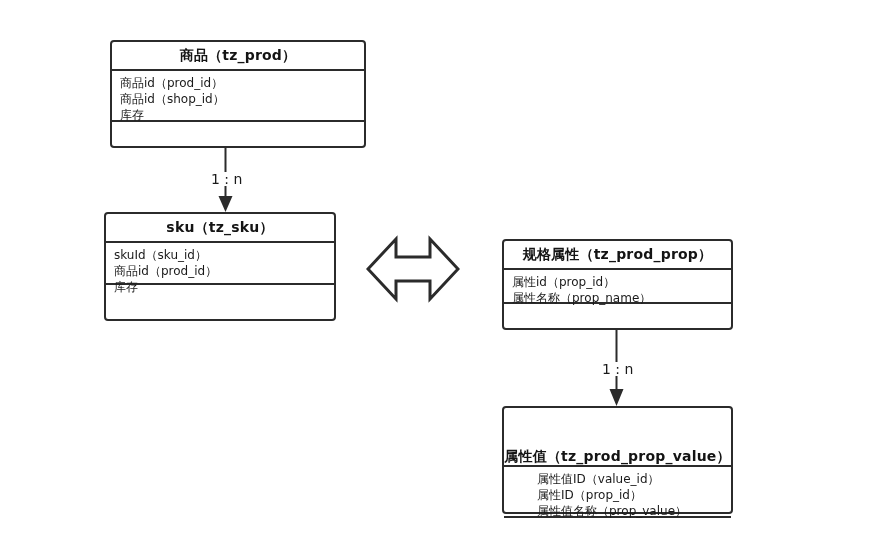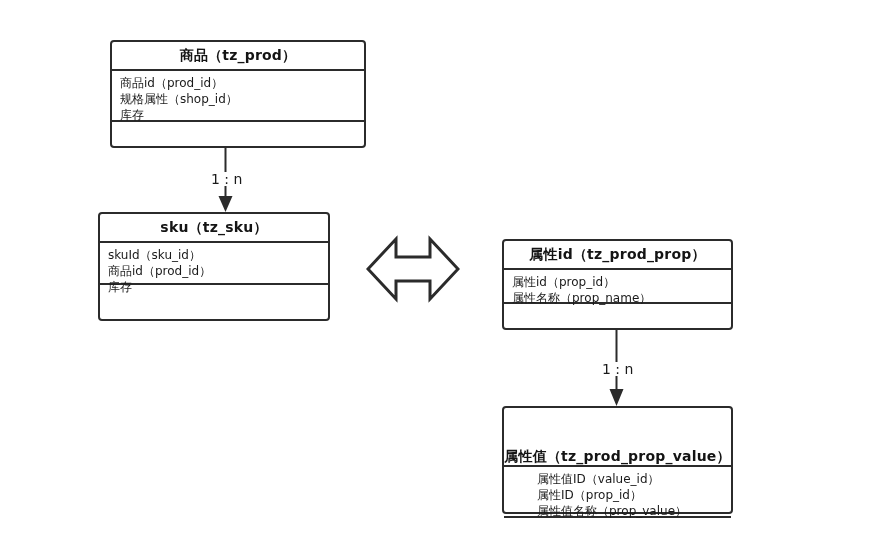--- a/index.html
+++ b/index.html
@@ -62,21 +62,21 @@
   .entity-footer {
     box-sizing: border-box;
     flex: 1 1 auto;
   }
 
   
   #entity-0 { left: 110px; top: 40px;  width: 256px; height: 108px; }
   #entity-0 .entity-header { height: 29px; }
   #entity-0 .entity-fields { height: 51px; }
 
-  #entity-1 { left: 98px; top: 212px; width: 232px; height: 109px; }
+  #entity-1 { left: 104px; top: 212px; width: 232px; height: 109px; }
   #entity-1 .entity-header { height: 29px; }
   #entity-1 .entity-fields { height: 42px; }
 
   #entity-2 { left: 502px; top: 239px; width: 231px; height: 91px; }
   #entity-2 .entity-header { height: 29px; }
   #entity-2 .entity-fields { height: 34px; }
 
   #entity-3 { left: 502px; top: 406px; width: 231px; height: 108px; }
   #entity-3 .entity-header { height: 45px; margin-top: 40px; }
   #entity-3 .entity-fields { height: 51px; padding-left: 33px; }
@@ -109,38 +109,38 @@
 </style>
 </head>
 <body>
 
 <div class="canvas">
 
   <div class="entity" id="entity-0">
     <div class="entity-header">商品（tz_prod）</div>
     <div class="entity-fields">
       <div class="field">商品id（prod_id）</div>
-      <div class="field">规格属性（shop_id）</div>
+      <div class="field">商品id（shop_id）</div>
       <div class="field">库存</div>
     </div>
     <div class="entity-footer"></div>
   </div>
 
   <div class="entity" id="entity-1">
     <div class="entity-header">sku（tz_sku）</div>
     <div class="entity-fields">
       <div class="field">skuId（sku_id）</div>
       <div class="field">商品id（prod_id）</div>
       <div class="field">库存</div>
     </div>
     <div class="entity-footer"></div>
   </div>
 
   <div class="entity" id="entity-2">
-    <div class="entity-header">属性id（tz_prod_prop）</div>
+    <div class="entity-header">规格属性（tz_prod_prop）</div>
     <div class="entity-fields">
       <div class="field">属性id（prop_id）</div>
       <div class="field">属性名称（prop_name）</div>
     </div>
     <div class="entity-footer"></div>
   </div>
 
   <div class="entity" id="entity-3">
     <div class="entity-header">属性值（tz_prod_prop_value）</div>
     <div class="entity-fields">

